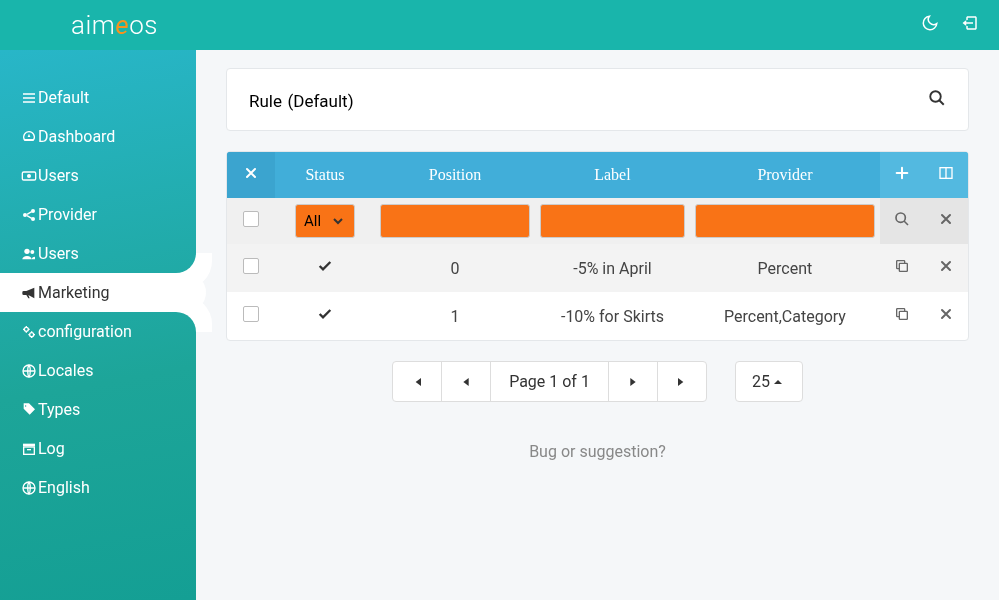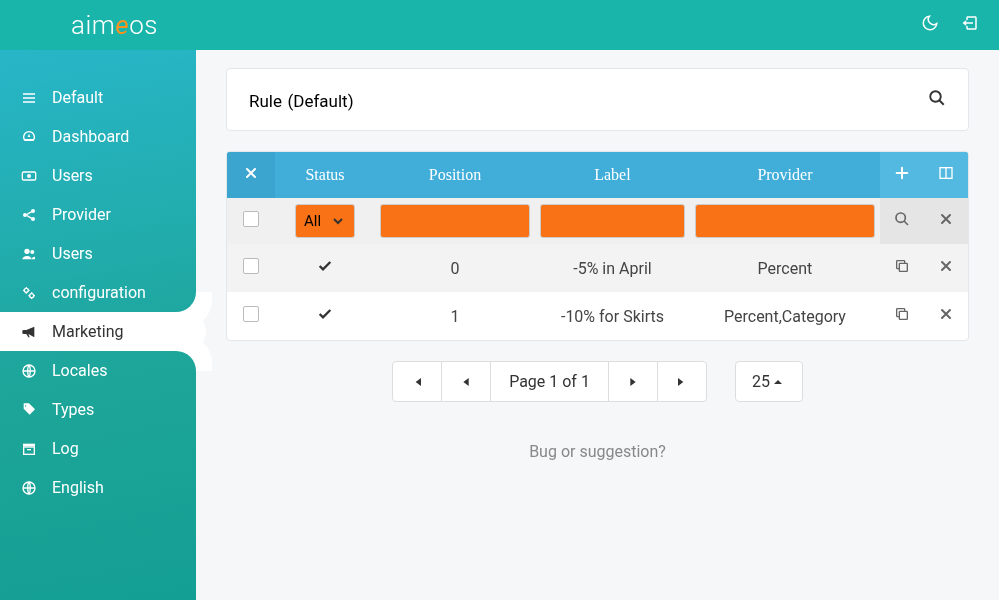--- a/index.html
+++ b/index.html
@@ -5,21 +5,21 @@
 * { margin: 0; padding: 0; box-sizing: border-box; }
 body { font-family: -apple-system, BlinkMacSystemFont, "Segoe UI", Roboto, sans-serif; background: #f5f7f9; width: 999px; height: 600px; overflow: hidden; }
 
 .topbar { height: 50px; background: #19b5ab; display: flex; align-items: center; justify-content: space-between; padding: 0 20px 0 35px; }
 .logo { color: #fff; font-size: 26px; font-weight: 300; letter-spacing: 0.5px; margin-left: 36px; }
 .logo .e { color: #f7931e; font-style: italic; font-weight: 400; }
 .top-icons { display: flex; gap: 22px; color: #fff; font-size: 18px; }
 
 .layout { display: flex; height: 550px; }
 .sidebar { width: 196px; background: linear-gradient(170deg, #28b6c8 0%, #1da599 60%, #149f94 100%); padding-top: 28px; position: relative; }
-.nav-item { display: flex; align-items: center; gap: 14px; padding: 10px 20px; color: #fff; font-size: 16px; cursor: pointer; position: relative; }
+.nav-item { display: flex; align-items: center; gap: 0; padding: 10px 20px; color: #fff; font-size: 16px; cursor: pointer; position: relative; }
 .nav-item.active { background: #fff; color: #333; border-radius: 0 30px 30px 0; margin-right: -10px; padding-right: 30px; z-index: 1; }
 .nav-item.active::before { content: ""; position: absolute; top: -20px; right: 10px; width: 20px; height: 20px; background: transparent; border-bottom-right-radius: 20px; box-shadow: 8px 8px 0 8px #fff; }
 .nav-item.active::after { content: ""; position: absolute; bottom: -20px; right: 10px; width: 20px; height: 20px; background: transparent; border-top-right-radius: 20px; box-shadow: 8px -8px 0 8px #fff; }
 .nav-icon { width: 18px; display: inline-flex; justify-content: center; }
 
 .main { flex: 1; padding: 18px 30px 0 30px; overflow-y: auto; }
 .title-card { background: #fff; border: 1px solid #e4e7ea; border-radius: 4px; padding: 18px 22px; display: flex; align-items: center; justify-content: space-between; margin-bottom: 20px; }
 .title-card h2 { font-weight: 400; font-size: 22px; color: #333; }
 .title-card h2 span { font-size: 17px; color: #000000; }
 
@@ -115,37 +115,37 @@
       <span class="nav-icon">
           <svg viewBox="0 0 24 24" fill="currentColor">
             <circle cx="9" cy="8" r="4"></circle>
             <circle cx="17" cy="9" r="3"></circle>
             <path d="M2 20c0-3 3-5 7-5s7 2 7 5H2z"></path>
             <path d="M16 20c0-2 2-4 5-4v4h-5z"></path>
           </svg>
         </span>
       <span>Users</span>
     </div>
+    <div class="nav-item active">
+      <span class="nav-icon">
+          <svg viewBox="0 0 24 24" fill="currentColor">
+            <path d="M20 4L8 9v6l3 5h2l-2-5 9 5V4zM4 9h4v6H4a2 2 0 0 1-2-2v-2a2 2 0 0 1 2-2z"></path>
+          </svg>
+        </span>
+      <span>Marketing</span>
+    </div>
     <div class="nav-item">
       <span class="nav-icon">
           <svg viewBox="0 0 24 24" fill="currentColor">
             <circle cx="8" cy="8" r="3" fill="none" stroke="currentColor" stroke-width="2"></circle>
             <circle cx="16" cy="16" r="3" fill="none" stroke="currentColor" stroke-width="2"></circle>
             <path d="M8 3v2M8 11v2M3 8h2M11 8h2M16 11v2M16 19v2M11 16h2M19 16h2" stroke="currentColor" stroke-width="2"></path>
           </svg>
         </span>
       <span>configuration</span>
-    </div>
-    <div class="nav-item active">
-      <span class="nav-icon">
-          <svg viewBox="0 0 24 24" fill="currentColor">
-            <path d="M20 4L8 9v6l3 5h2l-2-5 9 5V4zM4 9h4v6H4a2 2 0 0 1-2-2v-2a2 2 0 0 1 2-2z"></path>
-          </svg>
-        </span>
-      <span>Marketing</span>
     </div>
     <div class="nav-item">
       <span class="nav-icon">
           <svg viewBox="0 0 24 24" fill="none" stroke="currentColor" stroke-width="2">
             <circle cx="12" cy="12" r="9"></circle>
             <path d="M3 12h18M12 3c2.5 3 2.5 15 0 18M12 3c-2.5 3-2.5 15 0 18"></path>
           </svg>
         </span>
       <span>Locales</span>
     </div>

